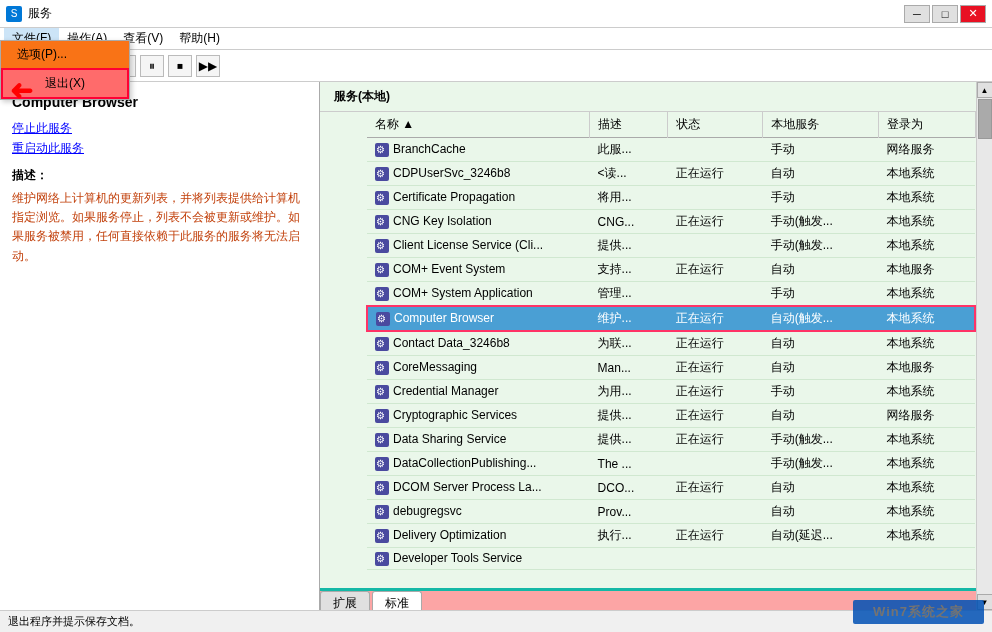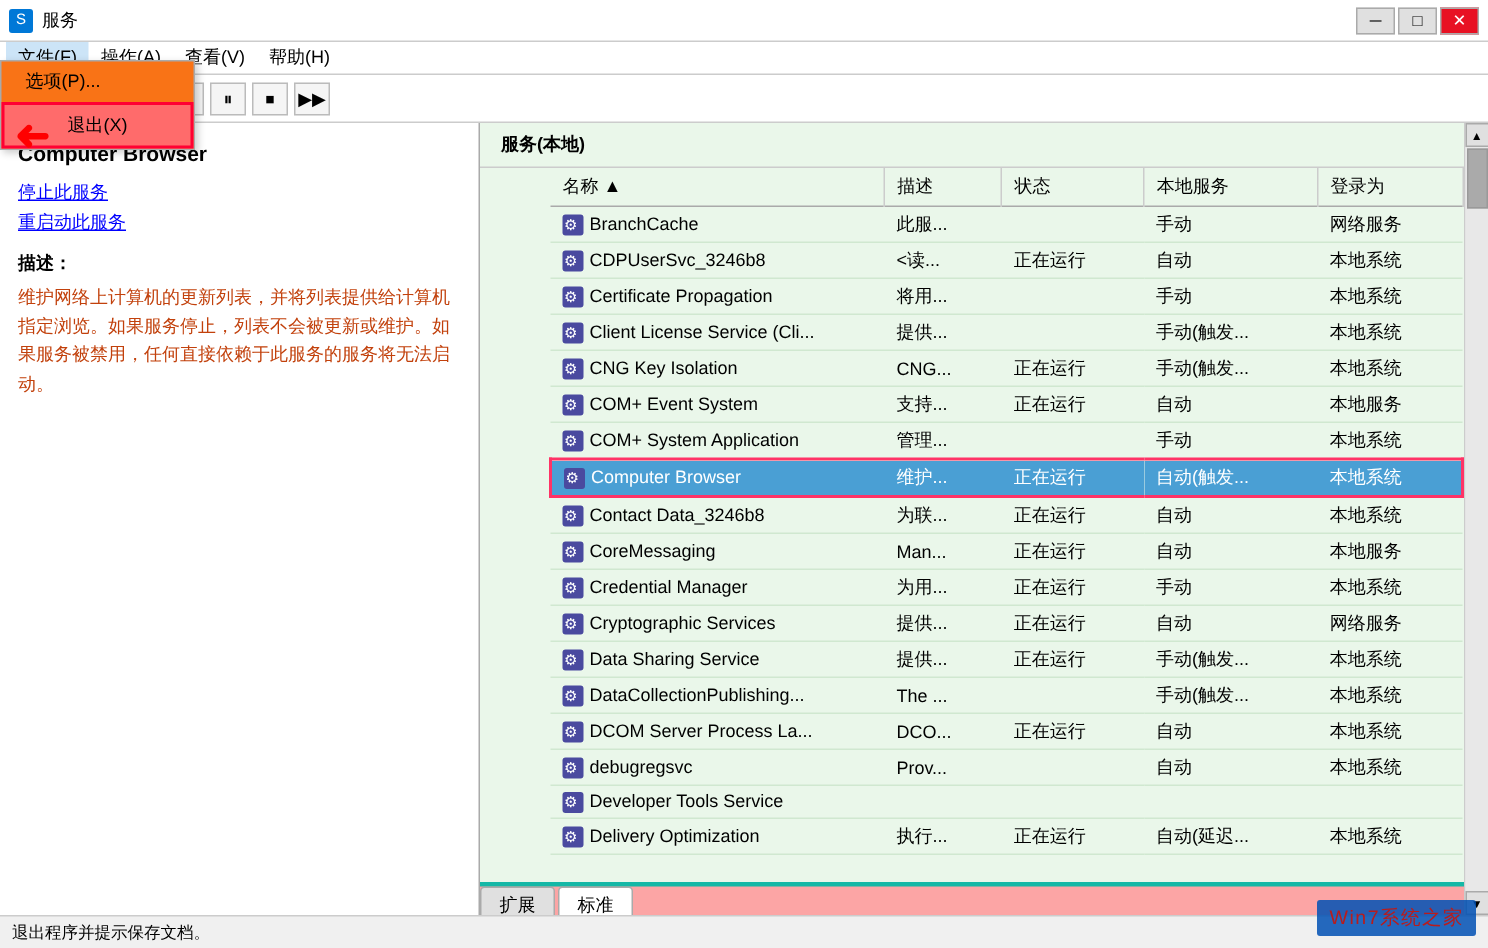--- a/index.html
+++ b/index.html
@@ -287,25 +287,25 @@
       display: flex;
       align-items: center;
     }
 
     
     .watermark {
       position: absolute;
       bottom: 8px;
       right: 8px;
       background: rgba(0,80,180,0.85);
-      color: #b91c1c;
-      padding: 3px 8px;
+      color: #737373;
+      padding: 3px 20px;
       font-size: 13px;
       border-radius: 2px;
-      font-weight: normal;
+      font-weight: bold;
       letter-spacing: 1px;
     }
 
     
     .arrow-indicator {
       position: absolute;
       top: 75px;
       left: 10px;
       font-size: 28px;
       color: #ff0000;
@@ -436,33 +436,33 @@
     <td>
       <span class="service-icon"></span>Certificate Propagation
     </td>
     <td>将用...</td>
     <td></td>
     <td>手动</td>
     <td>本地系统</td>
   </tr>
             <tr>
     <td>
+      <span class="service-icon"></span>CNG Key Isolation
+    </td>
+    <td>CNG...</td>
+    <td>正在运行</td>
+    <td>手动(触发...</td>
+    <td>本地系统</td>
+  </tr>
+            <tr>
+    <td>
       <span class="service-icon"></span>Client License Service (Cli...
     </td>
     <td>提供...</td>
     <td></td>
-    <td>手动(触发...</td>
-    <td>本地系统</td>
-  </tr>
-            <tr>
-    <td>
-      <span class="service-icon"></span>CNG Key Isolation
-    </td>
-    <td>CNG...</td>
-    <td>正在运行</td>
     <td>手动(触发...</td>
     <td>本地系统</td>
   </tr>
             <tr>
     <td>
       <span class="service-icon"></span>COM+ Event System
     </td>
     <td>支持...</td>
     <td>正在运行</td>
     <td>自动</td>
@@ -553,35 +553,35 @@
     <td>
       <span class="service-icon"></span>debugregsvc
     </td>
     <td>Prov...</td>
     <td></td>
     <td>自动</td>
     <td>本地系统</td>
   </tr>
             <tr>
     <td>
+      <span class="service-icon"></span>Delivery Optimization
+    </td>
+    <td>执行...</td>
+    <td>正在运行</td>
+    <td>自动(延迟...</td>
+    <td>本地系统</td>
+  </tr>
+            <tr>
+    <td>
       <span class="service-icon"></span>Developer Tools Service
     </td>
     <td></td>
     <td></td>
     <td></td>
     <td></td>
-  </tr>
-            <tr>
-    <td>
-      <span class="service-icon"></span>Delivery Optimization
-    </td>
-    <td>执行...</td>
-    <td>正在运行</td>
-    <td>自动(延迟...</td>
-    <td>本地系统</td>
   </tr>
           </tbody>
       </table>
     </div>
 
     <div class="bottom-tabs">
       <div class="tab">扩展</div>
       <div class="tab active">标准</div>
     </div>
   </div>

